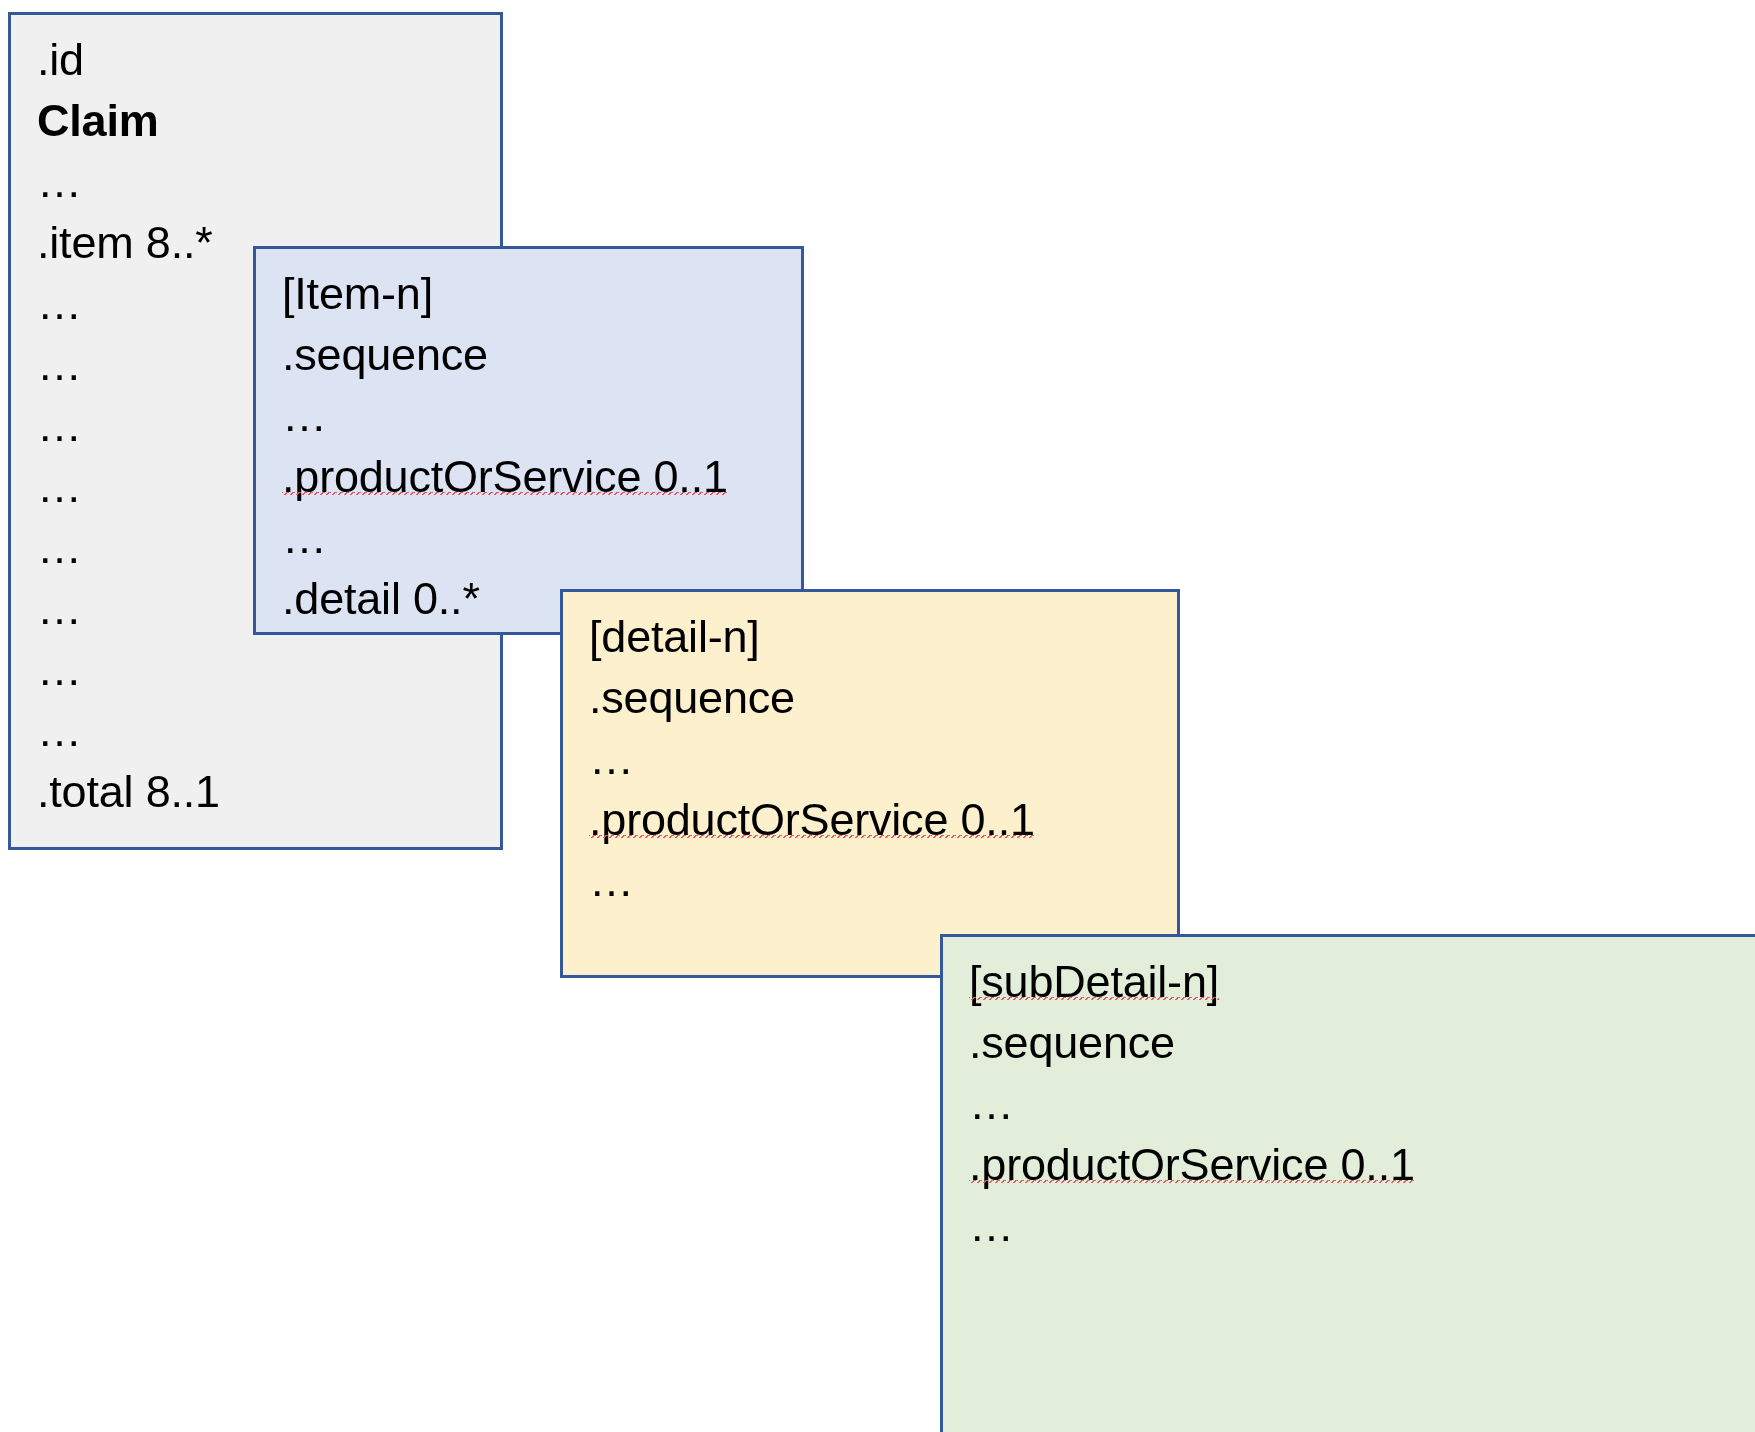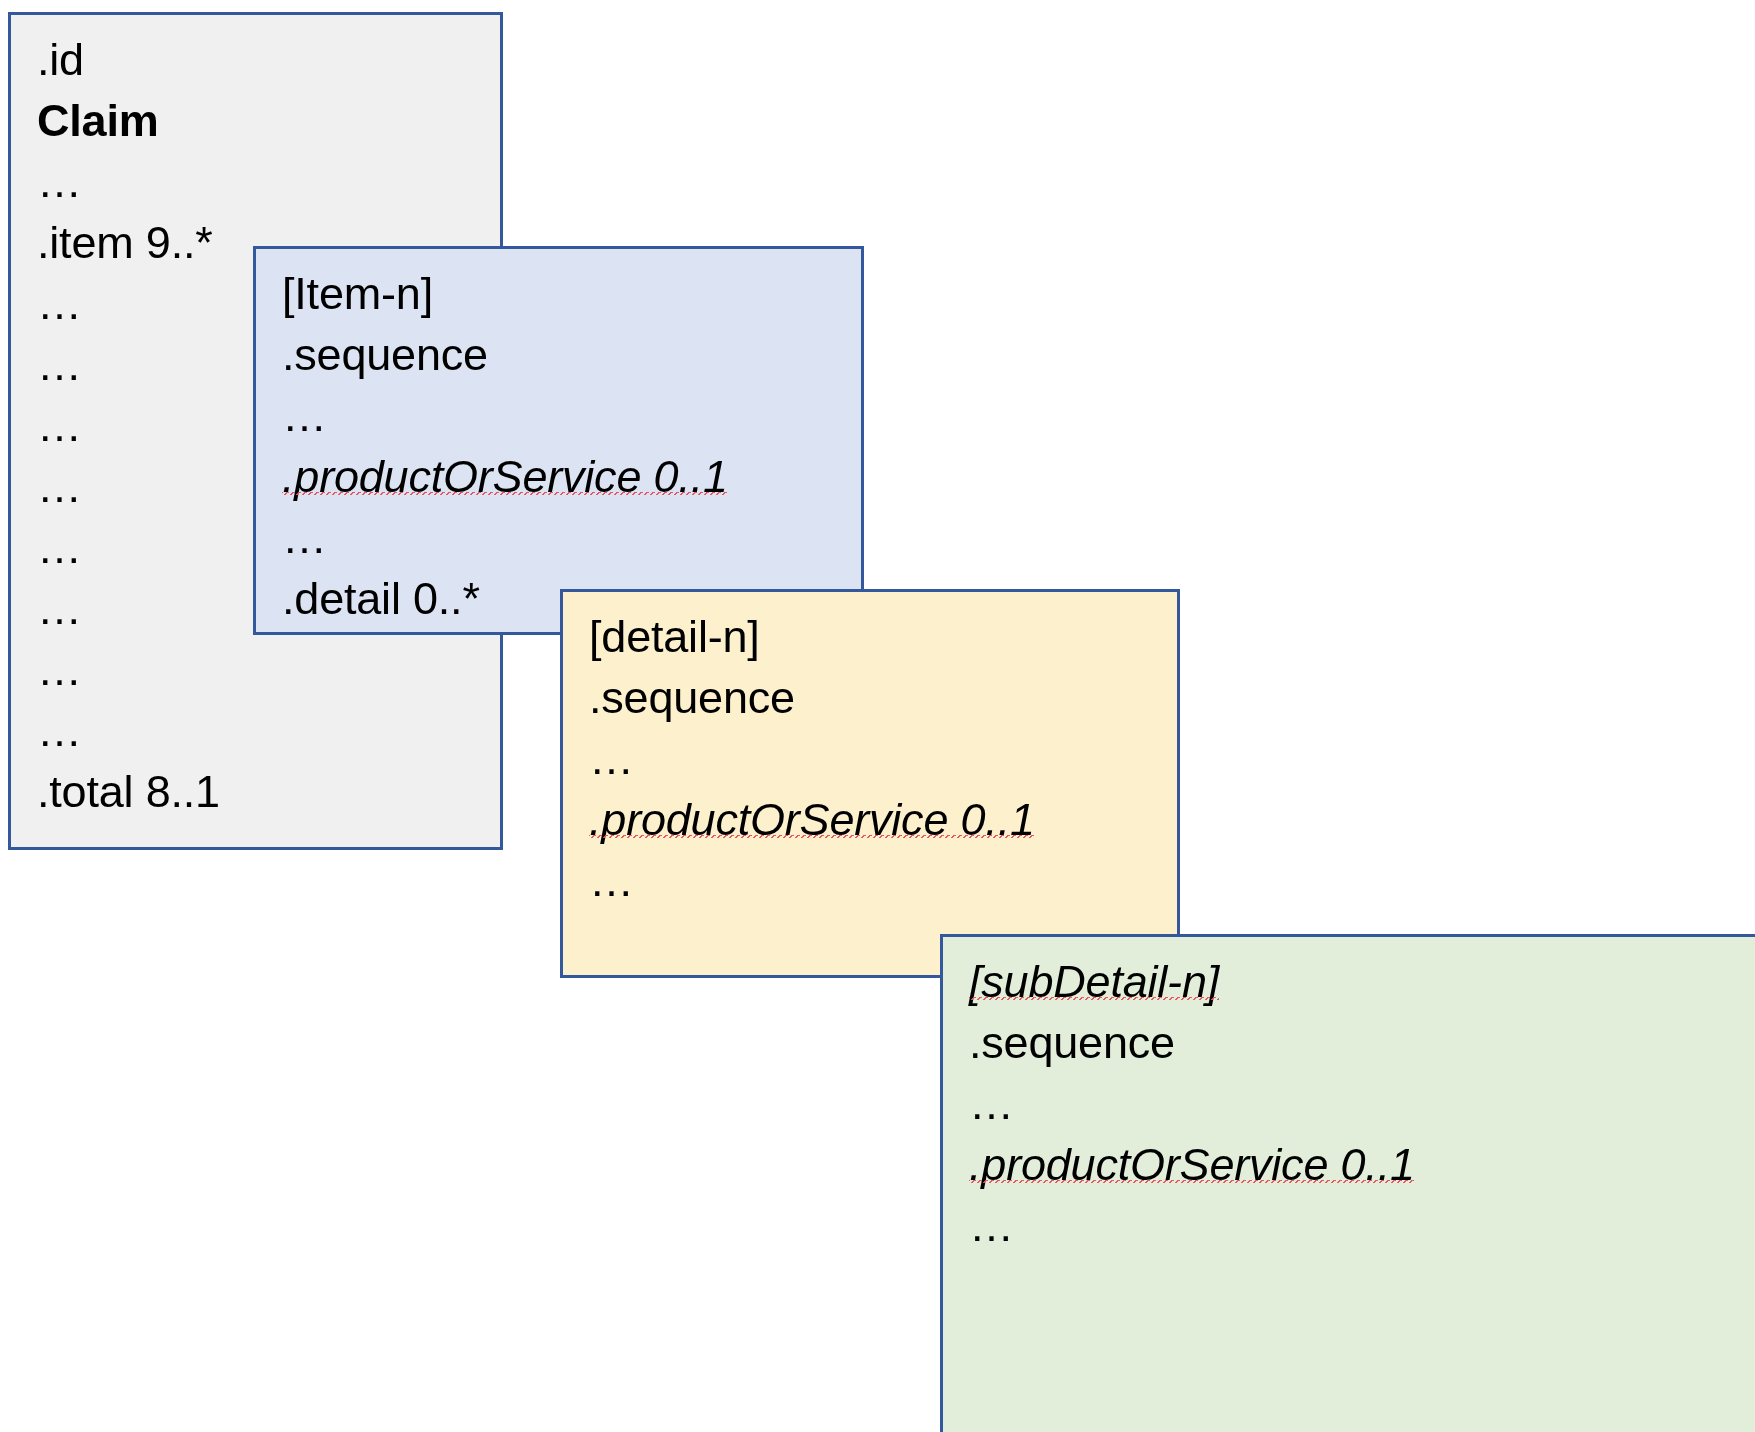--- a/index.html
+++ b/index.html
@@ -32,21 +32,21 @@
     left: 8px;
     top: 12px;
     width: 495px;
     height: 838px;
     background: #f0f0f0;
     z-index: 1;
   }
   .box-item {
     left: 253px;
     top: 246px;
-    width: 611px;
+    width: 551px;
     height: 389px;
     background: #dce3f2;
     z-index: 2;
   }
   .box-detail {
     left: 560px;
     top: 589px;
     width: 620px;
     height: 389px;
     background: #fdf0cd;
@@ -69,21 +69,20 @@
     font-weight: bold;
   }
   .line.ellipsis {
     font-size: 45px;
     letter-spacing: 1px;
   }
   
   .sp {
     position: relative;
     display: inline-block;
-    font-style: italic;
   }
   .sp::after {
     content: "";
     position: absolute;
     left: 0;
     right: 0;
     bottom: 4px;
     height: 3px;
     background-image:
       repeating-linear-gradient(135deg,
@@ -96,21 +95,21 @@
 </style>
 </head>
 <body>
 
 <div id="canvas">
 
   <div class="box box-claim">
     <span class="line">.id</span>
     <span class="line title">Claim</span>
     <span class="line ellipsis">…</span>
-    <span class="line">.item 9..*</span>
+    <span class="line">.item 8..*</span>
     <span class="line ellipsis">…</span>
     <span class="line ellipsis">…</span>
     <span class="line ellipsis">…</span>
     <span class="line ellipsis">…</span>
     <span class="line ellipsis">…</span>
     <span class="line ellipsis">…</span>
     <span class="line ellipsis">…</span>
     <span class="line ellipsis">…</span>
     <span class="line">.total 8..1</span>
   </div>

